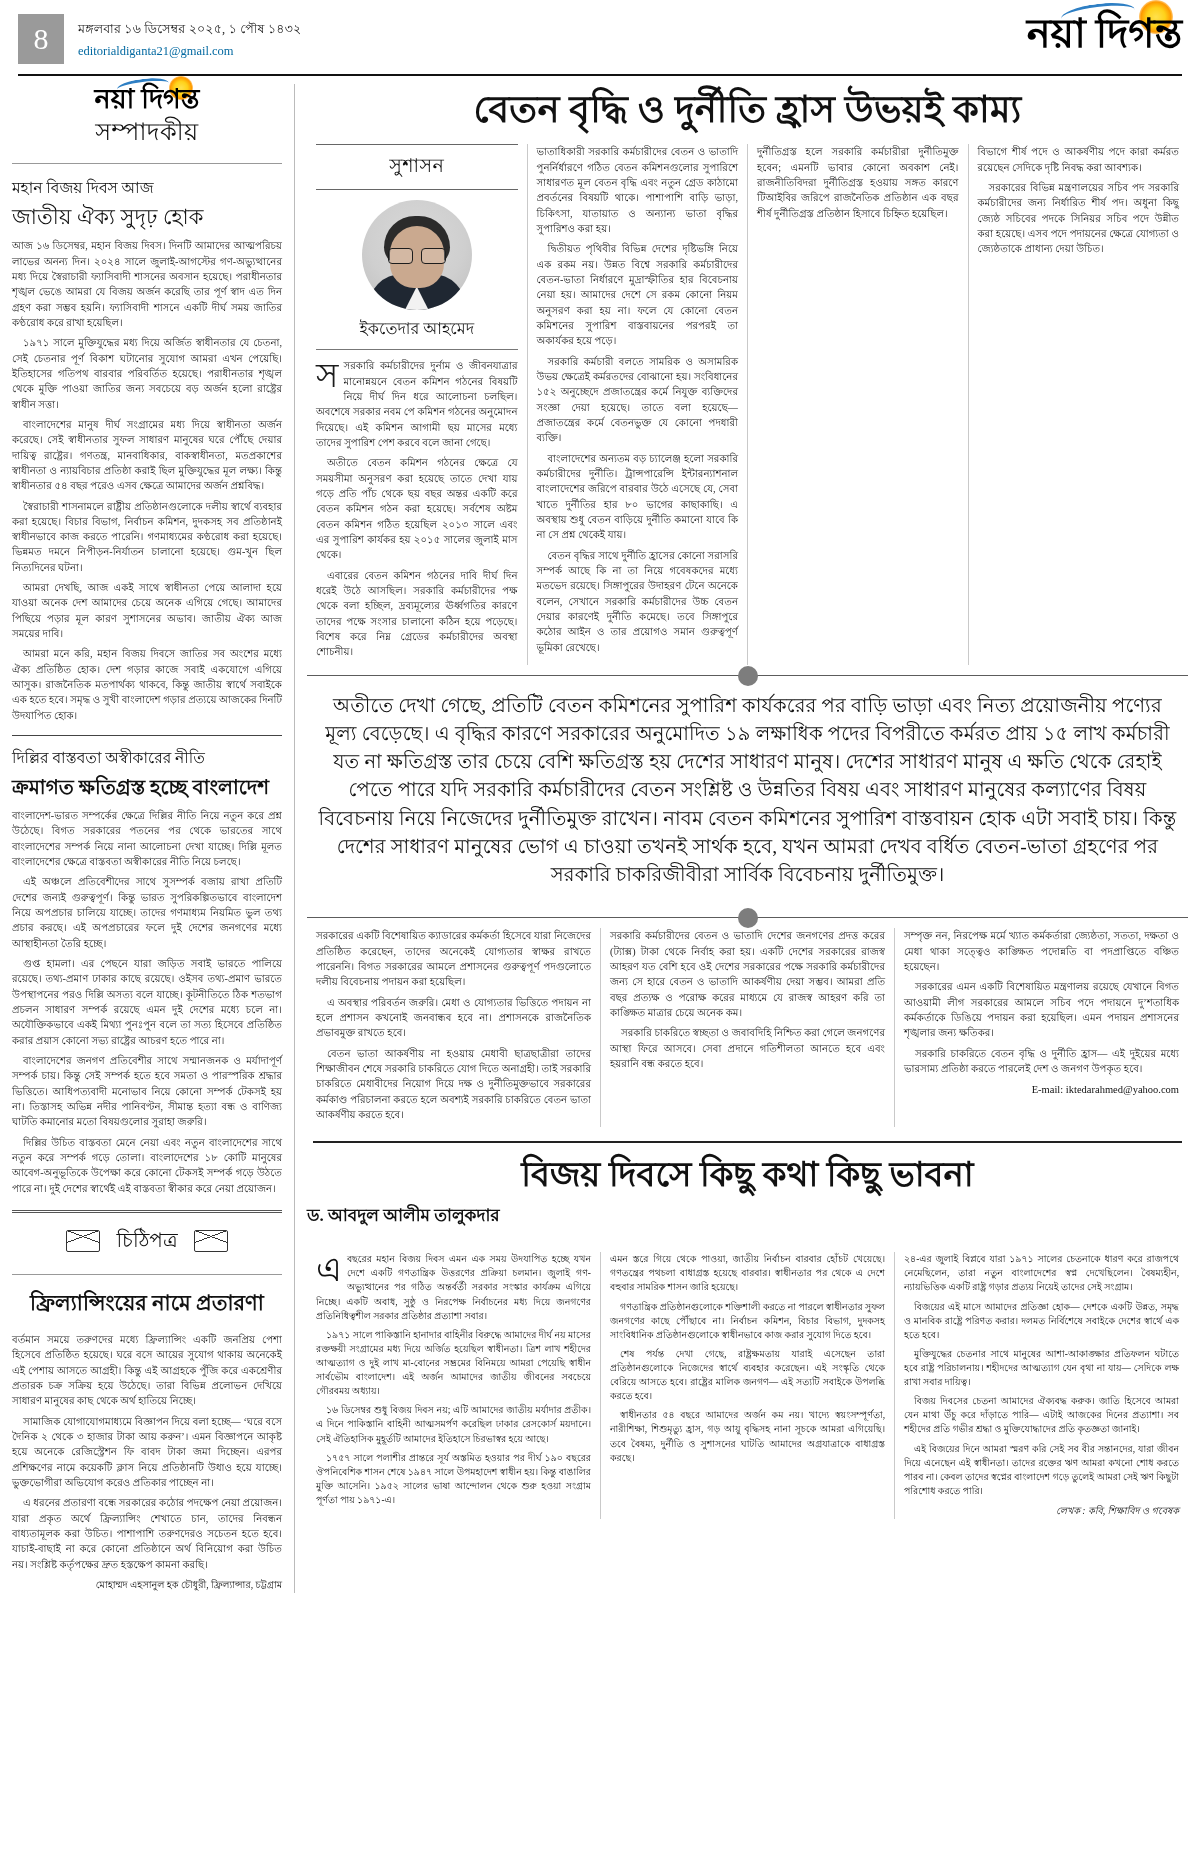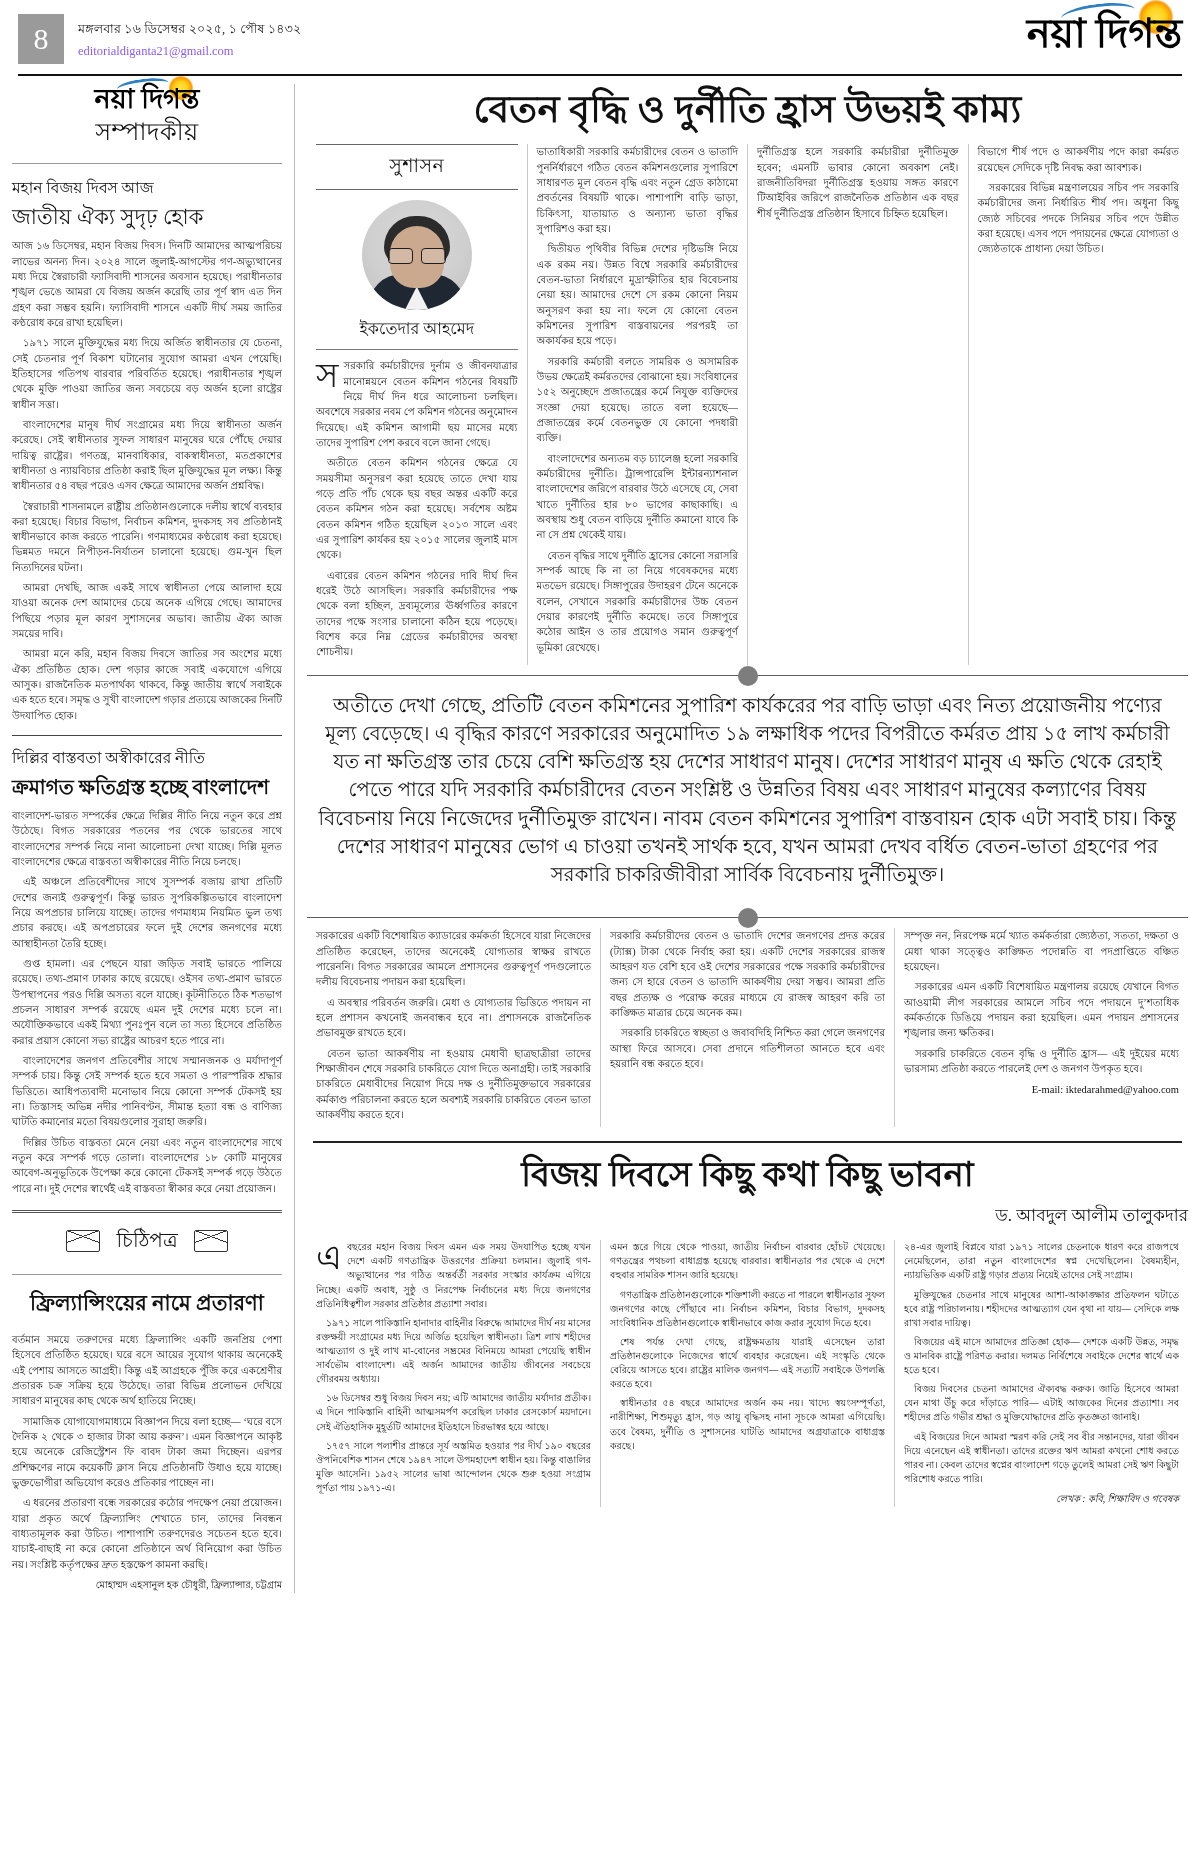--- a/index.html
+++ b/index.html
@@ -20,21 +20,21 @@
     padding:14px 6px 6px 6px;
   }
   .mh-left { display:flex; align-items:stretch; gap:14px; }
   .page-num {
     width:46px; height:50px; background:#9a9a9a; color:#ffffff;
     display:flex; align-items:center; justify-content:center;
     font-size:30px; font-family:"Liberation Serif", serif; line-height:1;
   }
   .mh-meta { padding-top:6px; }
   .mh-date { font-size:12.5px; letter-spacing:.2px; color:#1a1a1a; }
-  .mh-mail { font-size:12.5px; color:#8b5cf6; margin-top:4px; }
+  .mh-mail { font-size:12.5px; color:#0369a1; margin-top:4px; }
 
   
   .logo { position:relative; display:inline-block; line-height:1; white-space:nowrap; }
   .logo .sun {
     position:absolute; border-radius:50%;
     background:radial-gradient(circle at 50% 50%, #ffe14d 0%, #ffd21a 38%, #ff9a00 62%, rgba(255,120,0,0) 80%);
   }
   .logo .swoosh {
     position:absolute; border-top:3px solid #2e7fc4; border-radius:50%;
     transform:rotate(-7deg);
@@ -167,21 +167,21 @@
     width:20px; height:20px; border-radius:50%; background:#7d7d7d;
   }
   .email-line { text-align:right; font-size:10.5px; margin-top:8px; }
   .credit-line { text-align:right; font-size:9.6px; margin-top:6px; font-style:italic; }
 
   
   .sep-heavy { border-top:2px solid #222; margin:14px 6px 0 6px; }
   .art2-head {
     font-size:34px; text-align:center; line-height:1.2; margin:12px 0 6px 0;
   }
-  .art2-author { text-align:right; font-size:17px; margin:0 0 10px 0; }
+  .art2-author { text-align:left; font-size:17px; margin:0 0 22px 0;font-weight:bold; }
 
   .tiny { font-size:9.4px; line-height:1.5; text-align:justify; }
   .tiny p { margin:0 0 5px 0; text-indent:10px; }
   .tiny p.first { text-indent:0; }
 </style>
 </head>
 <body>
 
 <div class="page">
 
@@ -365,22 +365,22 @@
           <div class="tiny">
             <p class="first">এমন স্তরে গিয়ে থেকে পাওয়া, জাতীয় নির্বাচন বারবার হোঁচট খেয়েছে। গণতন্ত্রের পথচলা বাধাগ্রস্ত হয়েছে বারবার। স্বাধীনতার পর থেকে এ দেশে বহুবার সামরিক শাসন জারি হয়েছে।</p>
             <p>গণতান্ত্রিক প্রতিষ্ঠানগুলোকে শক্তিশালী করতে না পারলে স্বাধীনতার সুফল জনগণের কাছে পৌঁছাবে না। নির্বাচন কমিশন, বিচার বিভাগ, দুদকসহ সাংবিধানিক প্রতিষ্ঠানগুলোকে স্বাধীনভাবে কাজ করার সুযোগ দিতে হবে।</p>
             <p>শেষ পর্যন্ত দেখা গেছে, রাষ্ট্রক্ষমতায় যারাই এসেছেন তারা প্রতিষ্ঠানগুলোকে নিজেদের স্বার্থে ব্যবহার করেছেন। এই সংস্কৃতি থেকে বেরিয়ে আসতে হবে। রাষ্ট্রের মালিক জনগণ— এই সত্যটি সবাইকে উপলব্ধি করতে হবে।</p>
             <p>স্বাধীনতার ৫৪ বছরে আমাদের অর্জন কম নয়। খাদ্যে স্বয়ংসম্পূর্ণতা, নারীশিক্ষা, শিশুমৃত্যু হ্রাস, গড় আয়ু বৃদ্ধিসহ নানা সূচকে আমরা এগিয়েছি। তবে বৈষম্য, দুর্নীতি ও সুশাসনের ঘাটতি আমাদের অগ্রযাত্রাকে বাধাগ্রস্ত করছে।</p>
           </div>
         </div>
         <div class="art-col">
           <div class="tiny">
             <p class="first">২৪-এর জুলাই বিপ্লবে যারা ১৯৭১ সালের চেতনাকে ধারণ করে রাজপথে নেমেছিলেন, তারা নতুন বাংলাদেশের স্বপ্ন দেখেছিলেন। বৈষম্যহীন, ন্যায়ভিত্তিক একটি রাষ্ট্র গড়ার প্রত্যয় নিয়েই তাদের সেই সংগ্রাম।</p>
+            <p>বিজয়ের এই মাসে আমাদের প্রতিজ্ঞা হোক— দেশকে একটি উন্নত, সমৃদ্ধ ও মানবিক রাষ্ট্রে পরিণত করার। দলমত নির্বিশেষে সবাইকে দেশের স্বার্থে এক হতে হবে।</p>
             <p>মুক্তিযুদ্ধের চেতনার সাথে মানুষের আশা-আকাঙ্ক্ষার প্রতিফলন ঘটাতে হবে রাষ্ট্র পরিচালনায়। শহীদদের আত্মত্যাগ যেন বৃথা না যায়— সেদিকে লক্ষ রাখা সবার দায়িত্ব।</p>
-            <p>বিজয়ের এই মাসে আমাদের প্রতিজ্ঞা হোক— দেশকে একটি উন্নত, সমৃদ্ধ ও মানবিক রাষ্ট্রে পরিণত করার। দলমত নির্বিশেষে সবাইকে দেশের স্বার্থে এক হতে হবে।</p>
             <p>বিজয় দিবসের চেতনা আমাদের ঐক্যবদ্ধ করুক। জাতি হিসেবে আমরা যেন মাথা উঁচু করে দাঁড়াতে পারি— এটাই আজকের দিনের প্রত্যাশা। সব শহীদের প্রতি গভীর শ্রদ্ধা ও মুক্তিযোদ্ধাদের প্রতি কৃতজ্ঞতা জানাই।</p>
             <p>এই বিজয়ের দিনে আমরা স্মরণ করি সেই সব বীর সন্তানদের, যারা জীবন দিয়ে এনেছেন এই স্বাধীনতা। তাদের রক্তের ঋণ আমরা কখনো শোধ করতে পারব না। কেবল তাদের স্বপ্নের বাংলাদেশ গড়ে তুলেই আমরা সেই ঋণ কিছুটা পরিশোধ করতে পারি।</p>
           </div>
           <div class="credit-line">লেখক : কবি, শিক্ষাবিদ ও গবেষক</div>
         </div>
       </div>
 
     </div>
   </div>
 </div>

